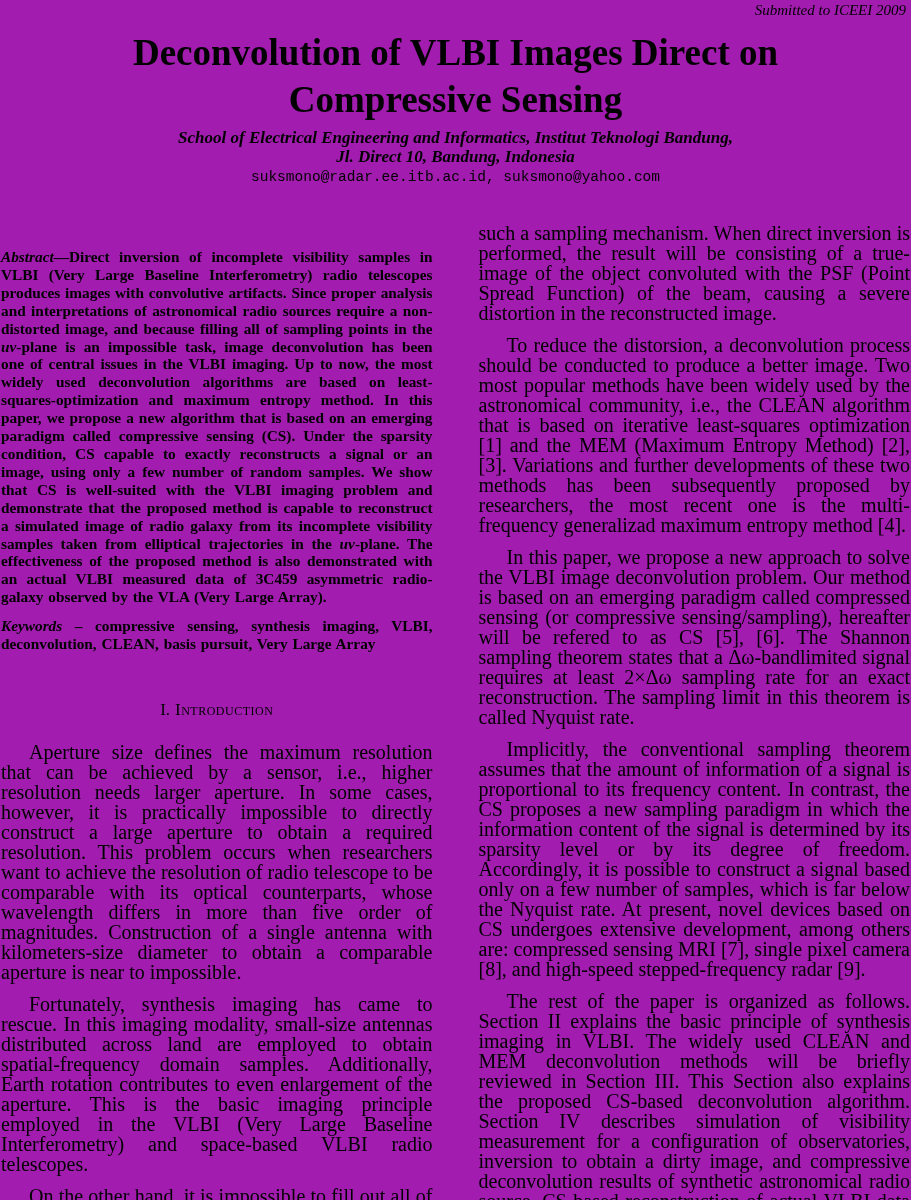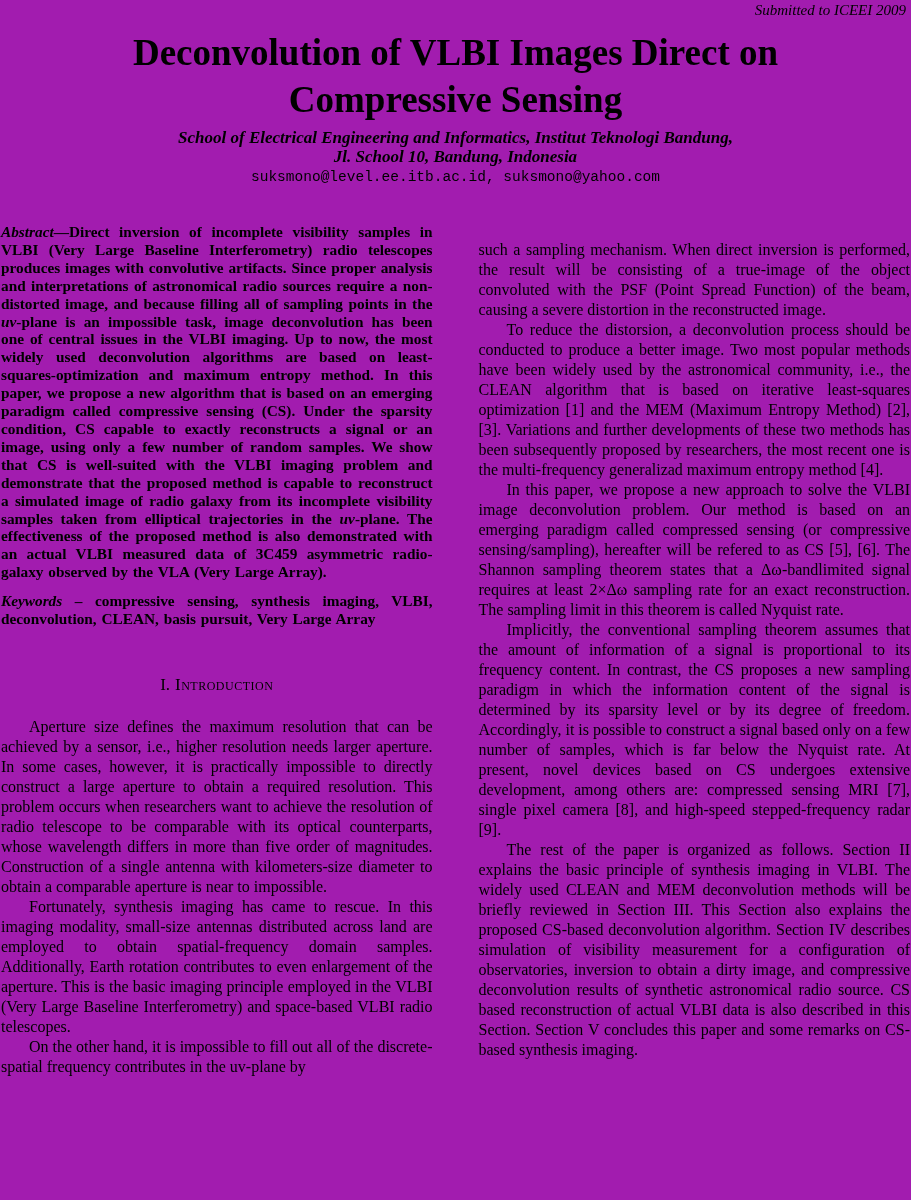--- a/index.html
+++ b/index.html
@@ -75,40 +75,40 @@
   .section-heading {
     text-align: center;
     font-weight: normal;
     font-size: 17px;
     line-height: 21px;
     margin: 46px 0 22px 0;
   }
   .sec-num { margin-right: 5px; }
   .sec-title { font-variant: small-caps; letter-spacing: 0.5px; }
   .body-par {
-    font-size: 16px;
+    font-size: 20px;
     line-height: 20px;
   }
-  .indent { text-indent: 28px; }
+  .indent { text-indent: 28px; margin-top: 12px; }
 </style>
 </head>
 <body>
 
 <div class="page">
 
   <div class="submission-note">Submitted to ICEEI 2009</div>
 
   <h1 class="paper-title">Deconvolution of VLBI Images Direct on Compressive Sensing</h1>
 
 
   <div class="affiliation first">School of Electrical Engineering and Informatics, Institut Teknologi Bandung,</div>
 
-  <div class="affiliation">Jl. School 10, Bandung, Indonesia</div>
+  <div class="affiliation">Jl. Direct 10, Bandung, Indonesia</div>
 
-  <div class="email-line">suksmono@level.ee.itb.ac.id, suksmono@yahoo.com</div>
+  <div class="email-line">suksmono@radar.ee.itb.ac.id, suksmono@yahoo.com</div>
 
   <div class="columns">
 
     <div class="col">
 
       <p class="abstract-par"><span class="ab-label">Abstract</span><span>—Direct inversion of incomplete visibility samples in VLBI (Very Large Baseline Interferometry) radio telescopes produces images with convolutive artifacts. Since proper analysis and interpretations of astronomical radio sources require a non-distorted image, and because filling all of sampling points in the </span><i>uv</i><span>-plane is an impossible task, image deconvolution has been one of central issues in the VLBI imaging. Up to now, the most widely used deconvolution algorithms are based on least-squares-optimization and maximum entropy method. In this paper, we propose a new algorithm that is based on an emerging paradigm called compressive sensing (CS). Under the sparsity condition, CS capable to exactly reconstructs a signal or an image, using only a few number of random samples. We show that CS is well-suited with the VLBI imaging problem and demonstrate that the proposed method is capable to reconstruct a simulated image of radio galaxy from its incomplete visibility samples taken from elliptical trajectories in the </span><i>uv</i><span>-plane. The effectiveness of the proposed method is also demonstrated with an actual VLBI measured data of 3C459 asymmetric radio-galaxy observed by the VLA (Very Large Array).</span></p>
 
       <p class="keywords-par"><span class="kw-label">Keywords</span><span> – compressive sensing, synthesis imaging, VLBI, deconvolution, CLEAN, basis pursuit, Very Large Array</span></p>
 
       <h2 class="section-heading"><span class="sec-num">I.</span><span class="sec-title">Introduction</span></h2>

